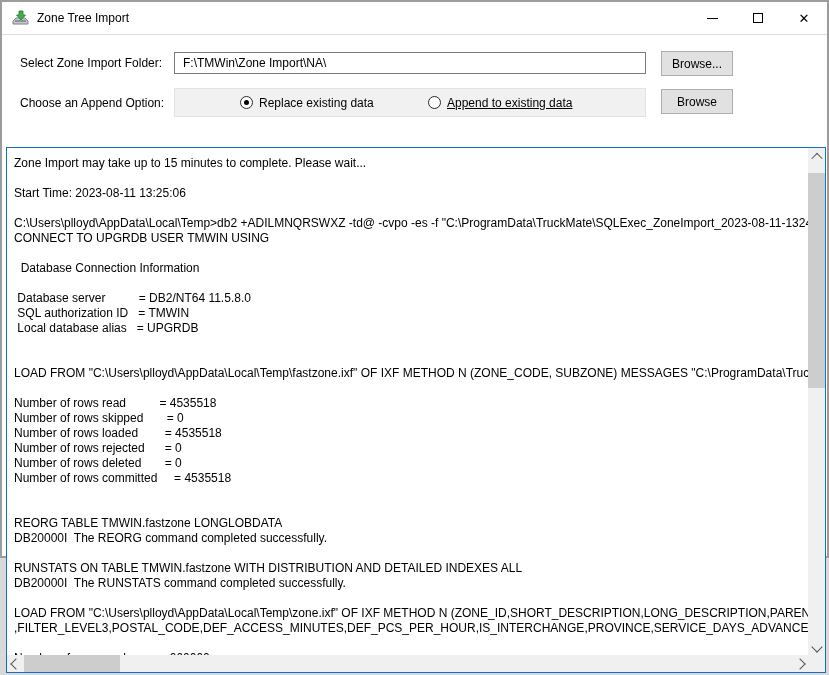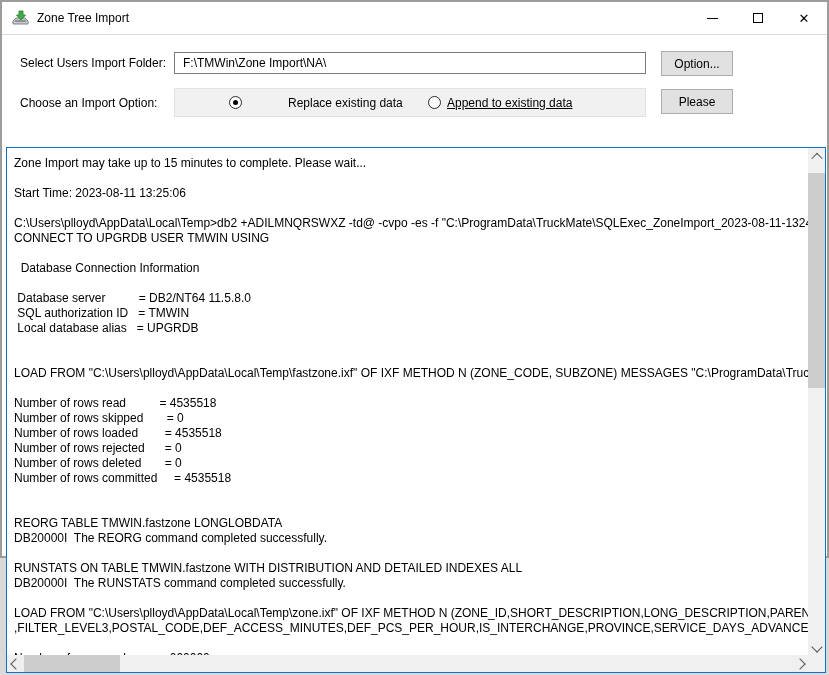--- a/index.html
+++ b/index.html
@@ -71,38 +71,38 @@
         </div>
       <div class="winbtn">
           <span class="glyph-max"></span>
         </div>
       <div class="winbtn">
           <span class="glyph-close">✕</span>
         </div>
     </div>
   </div>
 
-  <span class="form-label" style="left:18px;top:54px;">Select Users Import Folder:</span>
+  <span class="form-label" style="left:18px;top:54px;">Select Zone Import Folder:</span>
   <input class="folder-input" type="text" value="F:\TMWin\Zone Import\NA\" style="">
-  <div class="btn" style="top:49px;">Option...</div>
+  <div class="btn" style="top:49px;">Browse...</div>
 
-  <span class="form-label" style="left:18px;top:94px;">Choose an Import Option:</span>
+  <span class="form-label" style="left:18px;top:94px;">Choose an Append Option:</span>
   <div class="radio-panel">
-    <div class="radio-item selected" style="left:54px;gap:40px;">
+    <div class="radio-item selected" style="left:65px;">
       <span class="radio-circle">
           <span class="radio-dot"></span>
         </span>
       <span class="radio-label">Replace existing data</span>
     </div>
     <div class="radio-item" style="left:253px;text-decoration:underline;">
       <span class="radio-circle"></span>
       <span class="radio-label">Append to existing data</span>
     </div>
   </div>
-  <div class="btn" style="top:87px;">Please</div>
+  <div class="btn" style="top:87px;">Browse</div>
 
   <div class="log-box">
     <div class="log-content">
       <pre class="log-pre">Zone Import may take up to 15 minutes to complete. Please wait...
 
 Start Time: 2023-08-11 13:25:06
 
 C:\Users\plloyd\AppData\Local\Temp&gt;db2 +ADILMNQRSWXZ -td@ -cvpo -es -f "C:\ProgramData\TruckMate\SQLExec_ZoneImport_2023-08-11-1324
 CONNECT TO UPGRDB USER TMWIN USING
 

